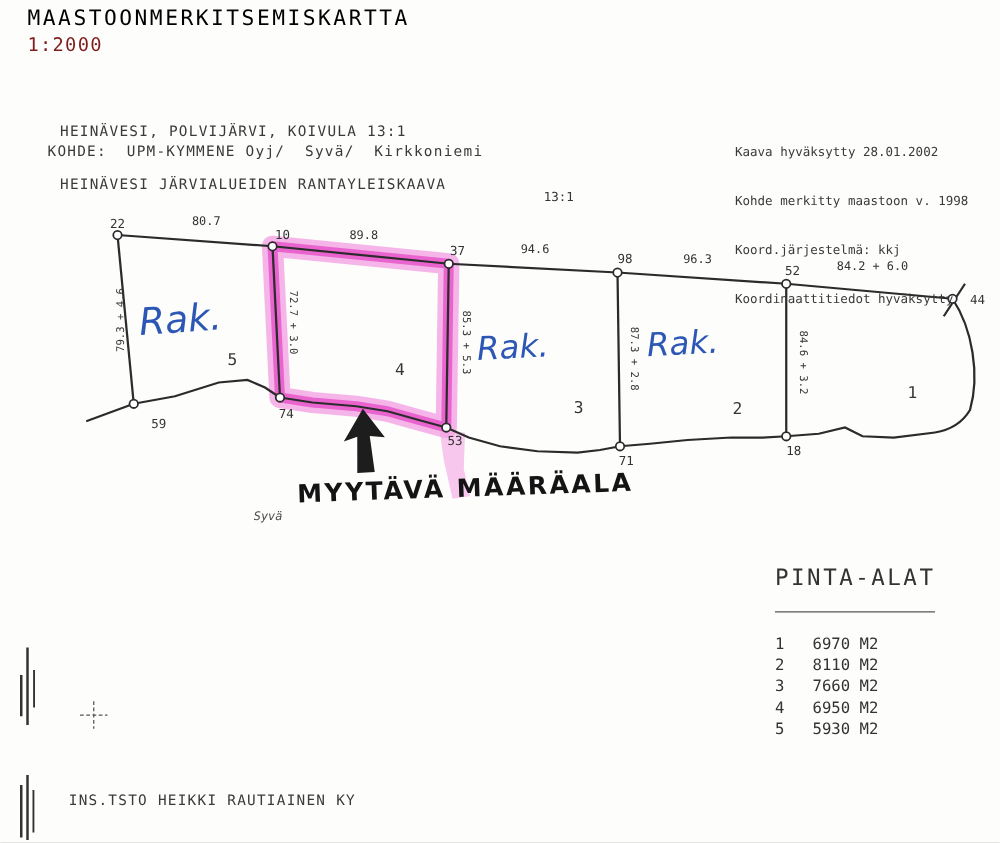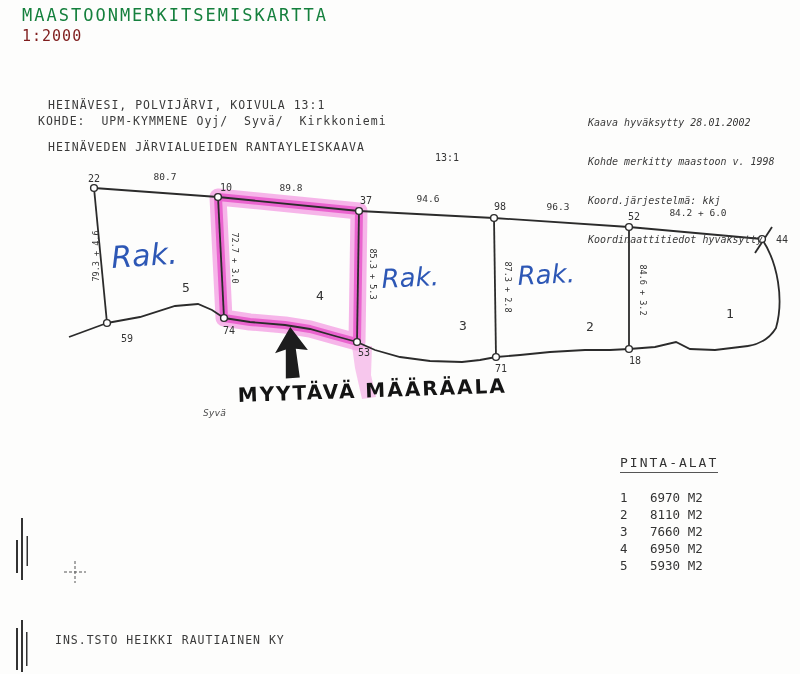--- a/index.html
+++ b/index.html
@@ -2,27 +2,27 @@
 <html><head>
 <meta charset="utf-8">
 <style>
   html,body{margin:0;padding:0;background:#e8e8e8;}
   .page{
     position:relative;width:800px;height:674px;background:#fdfdfc;
     font-family:"DejaVu Sans Mono","Liberation Mono",monospace;
     color:#2e2e2e;overflow:hidden;box-shadow:0 0 4px rgba(0,0,0,.3);
   }
   .abs{position:absolute;}
-  .doc-title{left:22px;top:5px;font-size:17px;letter-spacing:2px;color:#15803d;}
+  .doc-title{left:22px;top:5px;font-size:17px;letter-spacing:2px;color:#000000;}
   .doc-scale{left:22px;top:27px;font-size:15px;letter-spacing:1px;color:#7f1d1d;}
   .loc{left:22px;top:70px;font-size:11.5px;line-height:14px;letter-spacing:1px;color:#3a3a3a;white-space:pre;margin-left:26px;}
   .kohde{left:18px;top:114px;font-size:11.5px;letter-spacing:1px;color:#3a3a3a;white-space:pre;padding-left:20px;}
-  .approval{left:588px;top:90px;font-size:10px;line-height:13px;color:#3a3a3a;white-space:pre;font-style:italic;}
+  .approval{left:588px;top:90px;font-size:10px;line-height:13px;color:#3a3a3a;white-space:pre;}
   .areas{left:620px;top:452px;color:#333;}
-  .areas-title{font-size:13px;letter-spacing:2px;border-bottom:1.5px solid #555;display:inline-block;padding-bottom:2px;}
+  .areas-title{font-size:18px;letter-spacing:2px;border-bottom:1.5px solid #555;display:inline-block;padding-bottom:16px;}
   .areas-rows{margin-top:16px;font-size:12.5px;line-height:17px;}
   .arow{display:flex;}
   .arow .pn{width:30px;}
   .footer1{left:55px;top:633px;font-size:11.5px;letter-spacing:1px;color:#3a3a3a;}
   .footer2{left:55px;top:653px;font-size:15px;letter-spacing:1px;color:#3a3a3a;margin-top:30px;}
   svg{position:absolute;left:0;top:0;}
   svg text{font-family:"DejaVu Sans Mono","Liberation Mono",monospace;fill:#343434;}
   .ptlab{font-size:10px;}
   .edgelab{font-size:9.5px;}
   .edgelab-rot{font-size:8.5px;}
@@ -140,21 +140,21 @@
       <line x1="64" y1="572" x2="86" y2="572"></line>
       <line x1="75" y1="561" x2="75" y2="583"></line>
     </g>
   </svg>
 
   <div class="abs doc-title">MAASTOONMERKITSEMISKARTTA</div>
   <div class="abs doc-scale">1:2000</div>
 
   <div class="abs loc">
     <div>HEINÄVESI, POLVIJÄRVI, KOIVULA 13:1</div>
-    <div>HEINÄVEDEN JÄRVIALUEIDEN RANTAYLEISKAAVA</div>
+    <div>HEINÄVESI JÄRVIALUEIDEN RANTAYLEISKAAVA</div>
   </div>
 
   <div class="abs kohde">KOHDE:  UPM-KYMMENE Oyj/  Syvä/  Kirkkoniemi</div>
 
   <div class="abs approval">
     <div>Kaava hyväksytty 28.01.2002</div>
     <div>Kohde merkitty maastoon v. 1998</div>
     <div>Koord.järjestelmä: kkj</div>
     <div>Koordinaattitiedot hyväksytty</div>
   </div>

